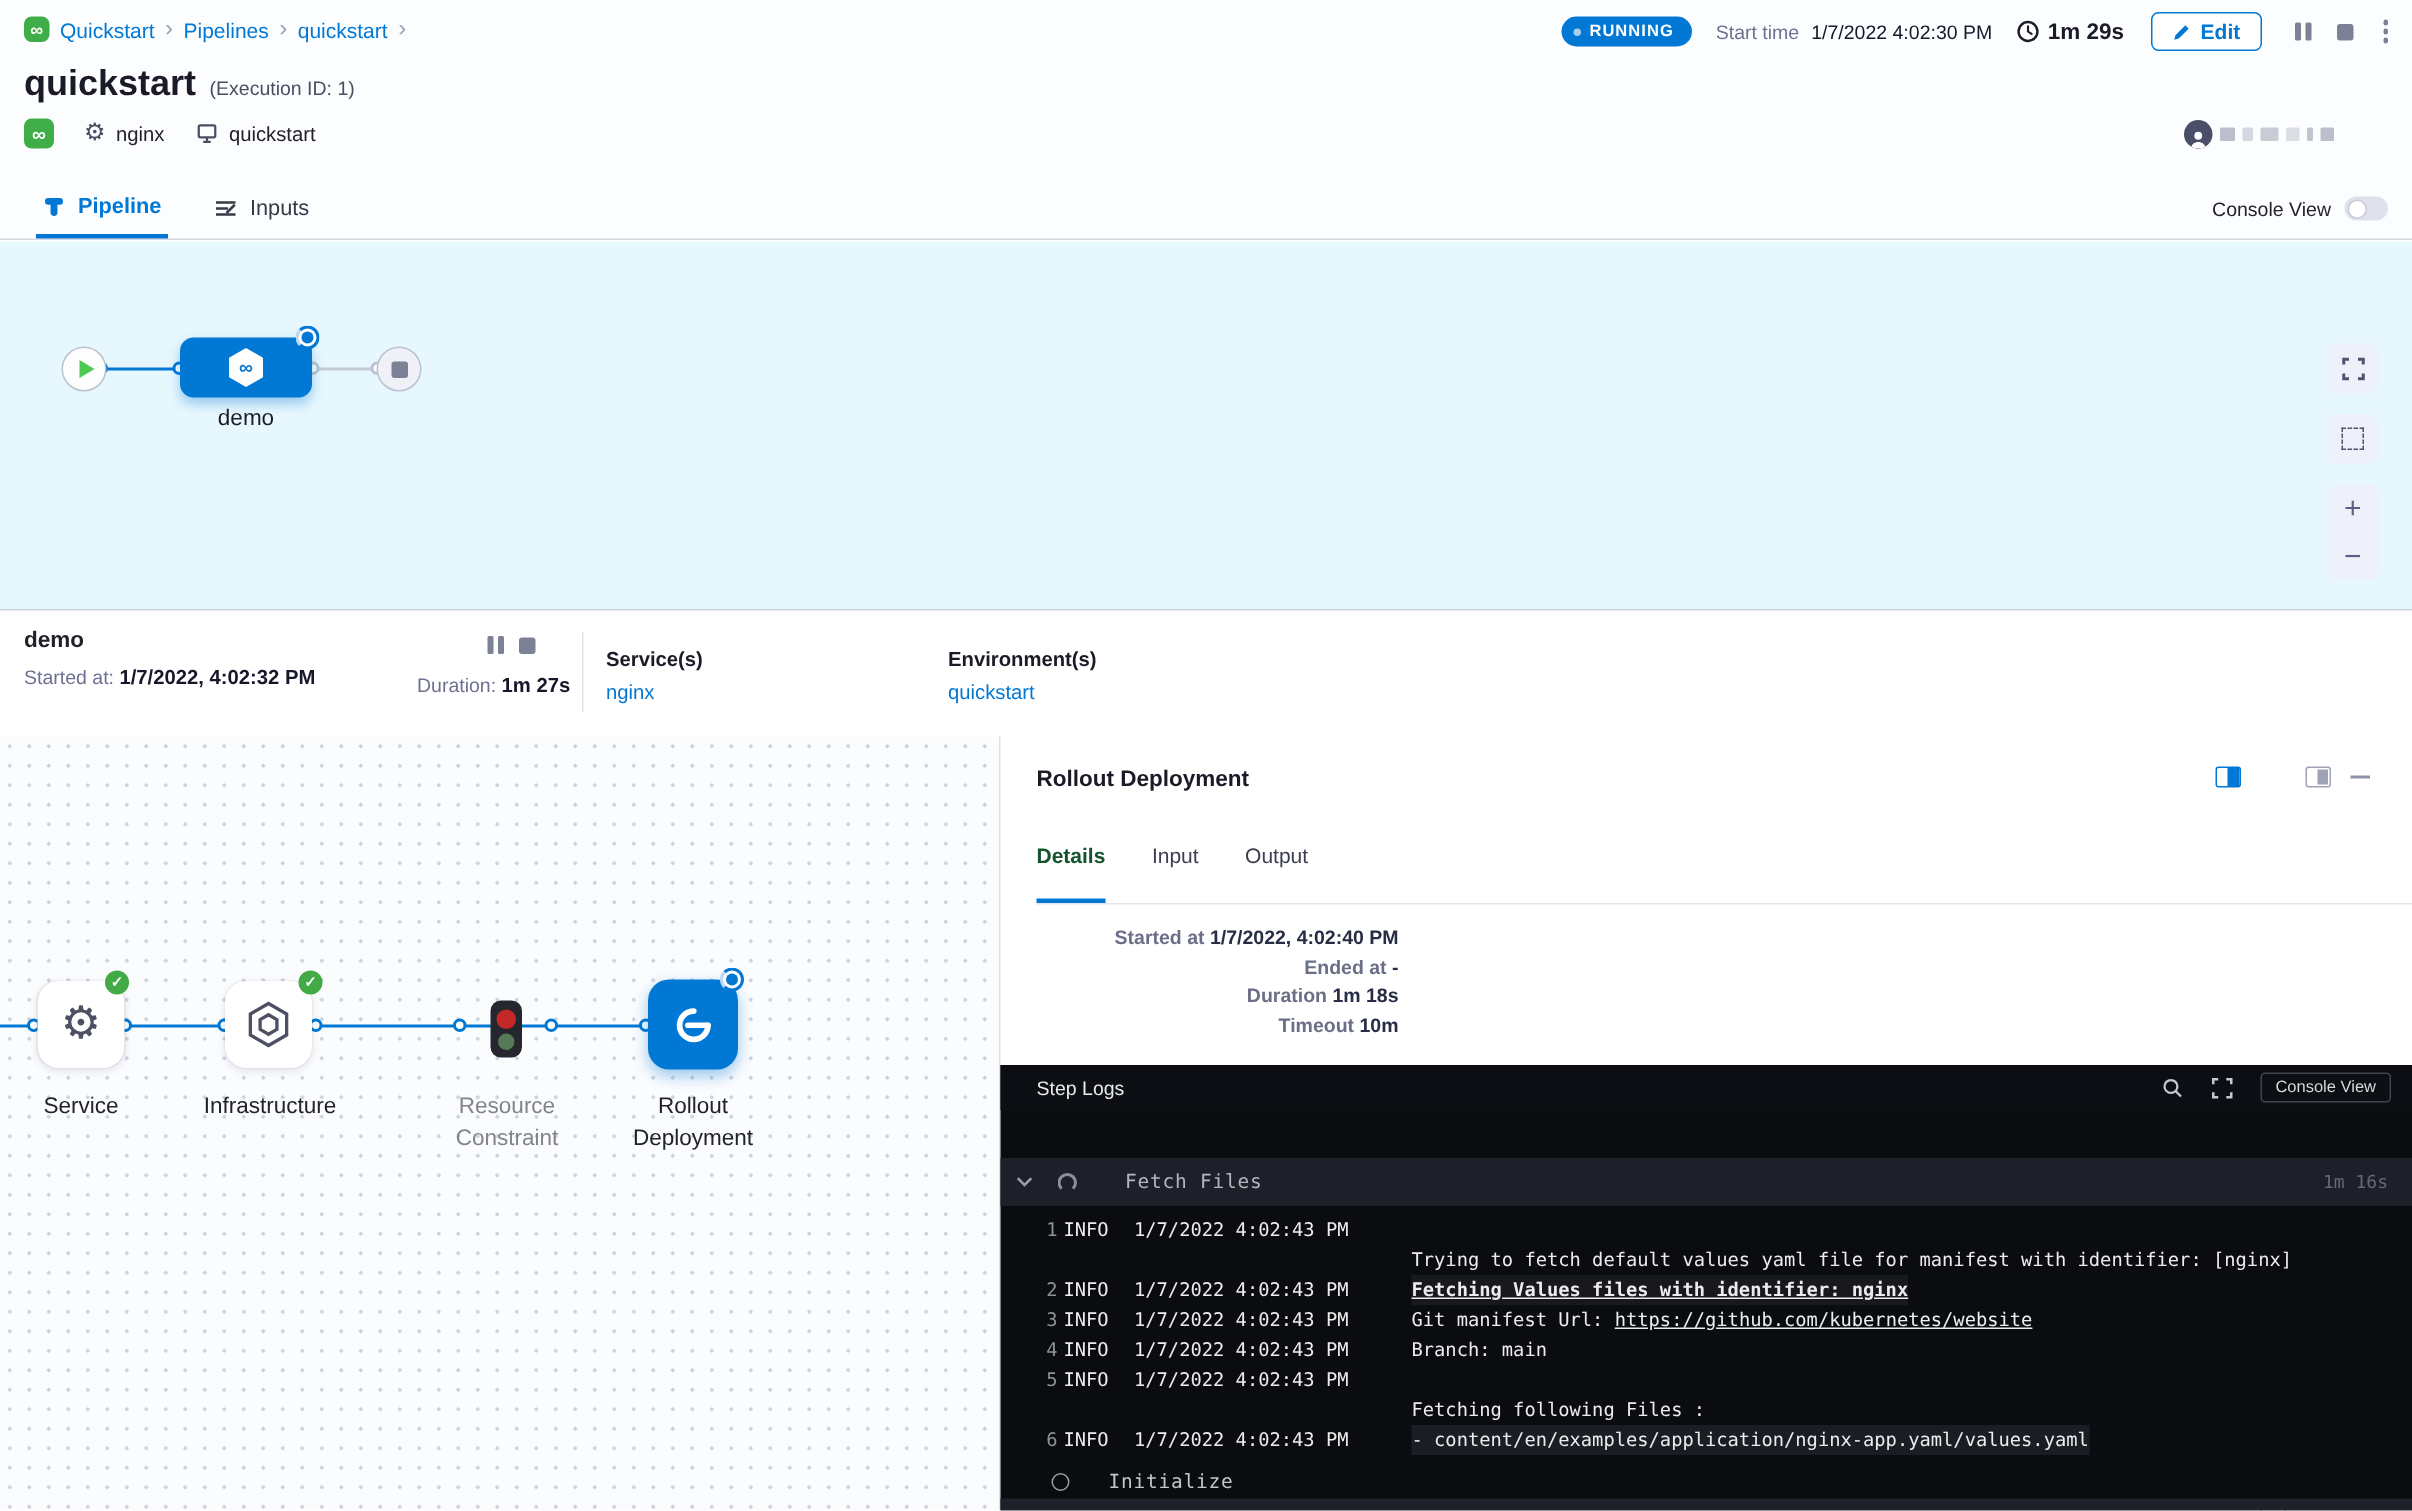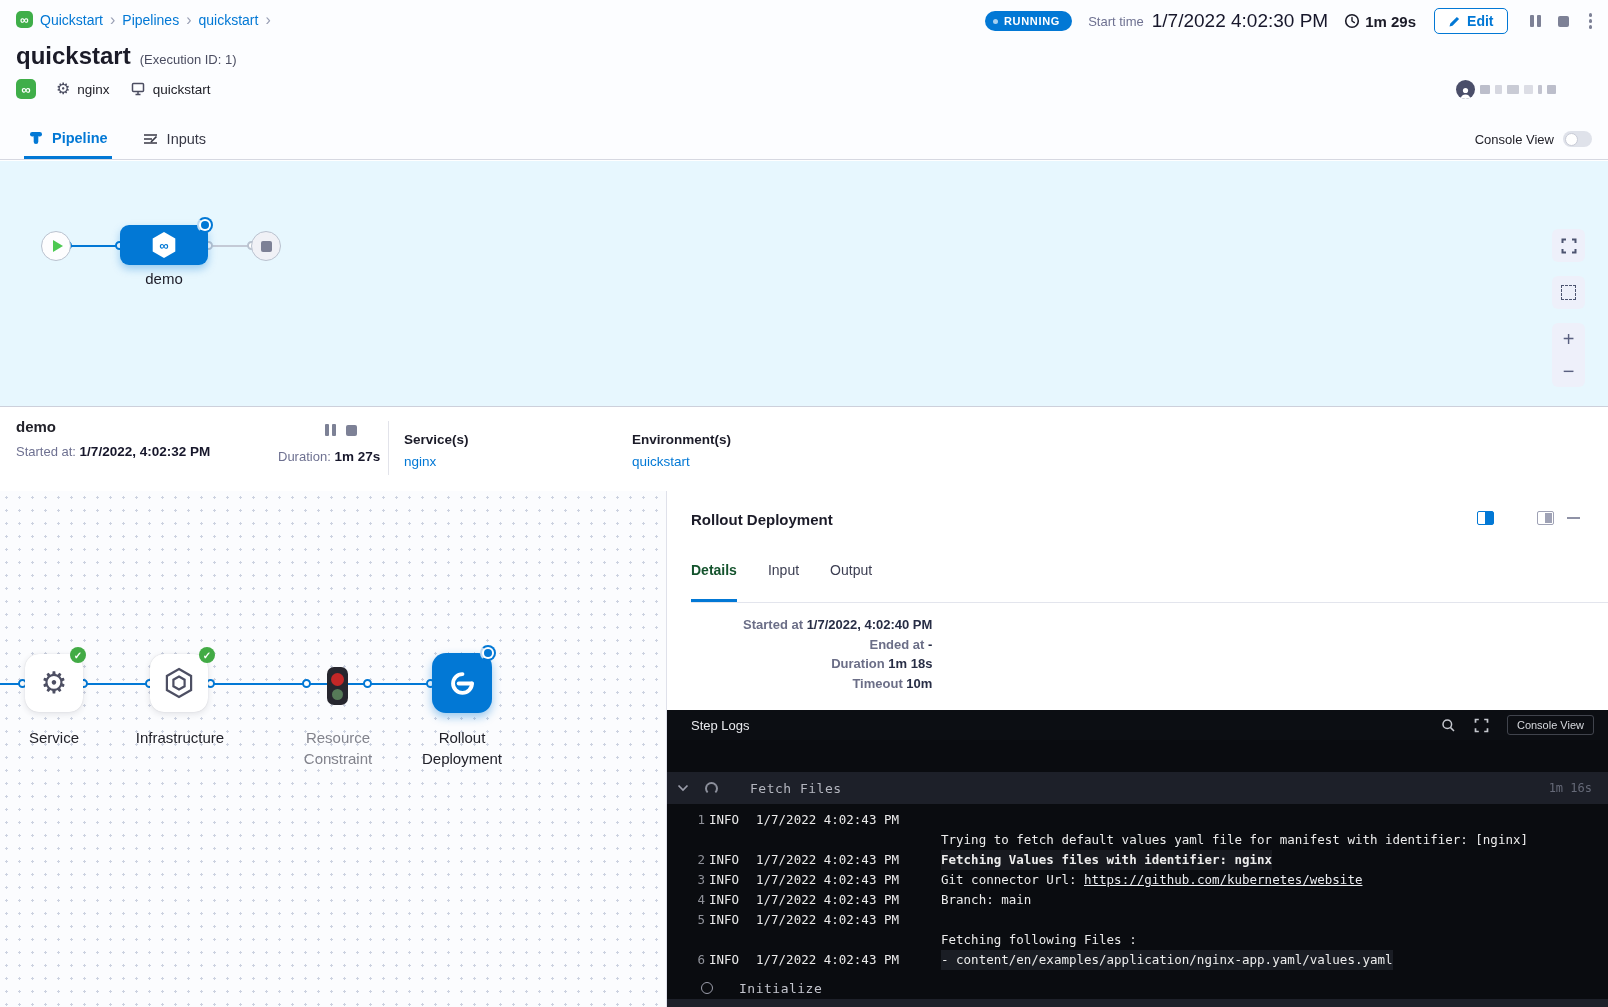--- a/index.html
+++ b/index.html
@@ -15,21 +15,21 @@
     font-size:12px; font-weight:bold; display:flex; align-items:center; justify-content:center; }
   .breadcrumb a { color:#0278d5; text-decoration:none; cursor:pointer; }
   .bc-sep { color:#9aa0b5; font-size:16px; line-height:14px; }
 
   .topbar-right { position:absolute; top:8px; right:14px; display:flex; align-items:center; }
   .status-badge { background:#0278d5; color:#fff; font-size:11px; font-weight:bold; letter-spacing:.7px;
     padding:4px 12px 4px 19px; border-radius:10px; position:relative; }
   .status-badge::before { content:""; position:absolute; left:8px; top:7.5px; width:5px; height:5px;
     border-radius:50%; background:rgba(255,255,255,.65); }
   .start-label { margin-left:16px; font-size:13px; color:#6e7191; }
-  .start-value { margin-left:8px; font-size:19px; color:#17172b; }
+  .start-value { margin-left:8px; font-size:13px; color:#17172b; }
   .elapsed { margin-left:16px; display:flex; align-items:flex-start; gap:5px; font-size:15px; font-weight:bold; color:#1b1b28; }
   .edit-btn { margin-left:18px; display:flex; align-items:center; gap:6px; border:1px solid #0278d5; border-radius:5px;
     padding:4px 13px; color:#0278d5; font-size:14px; font-weight:bold; background:#fff; cursor:pointer; }
   .ic-pause { margin-left:22px; display:flex; gap:3px; cursor:pointer; }
   .ic-pause i { width:4px; height:12px; background:#7d8196; border-radius:1px; }
   .ic-stop { margin-left:17px; width:11px; height:11px; background:#7d8196; border-radius:2px; cursor:pointer; }
   .ic-kebab { margin-left:18px; display:flex; flex-direction:column; gap:2.5px; cursor:pointer; padding:2px; }
   .ic-kebab i { width:3.5px; height:3.5px; border-radius:50%; background:#7d8196; }
 
   .title-row { position:absolute; top:42px; left:16px; display:flex; align-items:baseline; gap:9px; }
@@ -139,21 +139,21 @@
   .log-section { margin-top:32px; height:32px; background:#1d2029; display:flex; align-items:center; padding:0 16px 0 10px; cursor:pointer; }
   .ls-name { margin-left:32px; font-size:13px; color:#b4b6bf; letter-spacing:.5px; }
   .ls-time { margin-left:auto; font-size:12px; color:#656977; }
   .spin-ring { width:13px; height:13px; border-radius:50%; border:2px solid #8d909c; border-bottom-color:transparent; margin-left:16px; }
   .log-lines { margin-top:6px; font-size:12.5px; color:#ececec; }
   .log-row { display:flex; height:20px; line-height:20px; white-space:pre; }
   .lc-num { width:38px; text-align:right; color:#8f9199; flex:none; }
   .lc-lvl { width:36px; margin-left:4px; flex:none; }
   .lc-time { width:176px; margin-left:11px; flex:none; }
   .lc-msg { margin-left:9px; }
-  .msg-bold { font-weight:bold; background:#17191f; }
+  .msg-bold { font-weight:bold; background:#17191f;text-decoration:underline; }
   .msg-hl { background:#1a1d24; }
   .log-link { color:#eceef2; text-decoration:underline; cursor:pointer; }
   .init-row { margin-top:6px; height:24px; display:flex; align-items:center; cursor:pointer; }
   .init-circle { width:12px; height:12px; border-radius:50%; border:1.5px solid #9b9daa; margin-left:34px; }
   .init-name { margin-left:26px; font-size:13px; color:#c3c5cd; letter-spacing:.5px; }
   .bottom-strip { position:absolute; left:0; right:0; bottom:0; height:8px; background:#1e212a; }
 
   svg { display:block; }
 </style>
 </head>
@@ -442,21 +442,21 @@
           <div class="log-row">
             <span class="lc-num">1</span><span class="lc-lvl">INFO</span><span class="lc-time">1/7/2022 4:02:43 PM</span><span class="lc-msg"></span>
           </div>
           <div class="log-row">
             <span class="lc-num"></span><span class="lc-lvl"></span><span class="lc-time"></span><span class="lc-msg">Trying to fetch default values yaml file for manifest with identifier: [nginx]</span>
           </div>
           <div class="log-row">
             <span class="lc-num">2</span><span class="lc-lvl">INFO</span><span class="lc-time">1/7/2022 4:02:43 PM</span><span class="lc-msg msg-bold">Fetching Values files with identifier: nginx</span>
           </div>
           <div class="log-row">
-            <span class="lc-num">3</span><span class="lc-lvl">INFO</span><span class="lc-time">1/7/2022 4:02:43 PM</span><span class="lc-msg"><span>Git connector Url: </span><a class="log-link">https://github.com/kubernetes/website</a></span>
+            <span class="lc-num">3</span><span class="lc-lvl">INFO</span><span class="lc-time">1/7/2022 4:02:43 PM</span><span class="lc-msg"><span>Git manifest Url: </span><a class="log-link">https://github.com/kubernetes/website</a></span>
           </div>
           <div class="log-row">
             <span class="lc-num">4</span><span class="lc-lvl">INFO</span><span class="lc-time">1/7/2022 4:02:43 PM</span><span class="lc-msg">Branch: main</span>
           </div>
           <div class="log-row">
             <span class="lc-num">5</span><span class="lc-lvl">INFO</span><span class="lc-time">1/7/2022 4:02:43 PM</span><span class="lc-msg"></span>
           </div>
           <div class="log-row">
             <span class="lc-num"></span><span class="lc-lvl"></span><span class="lc-time"></span><span class="lc-msg">Fetching following Files :</span>
           </div>

